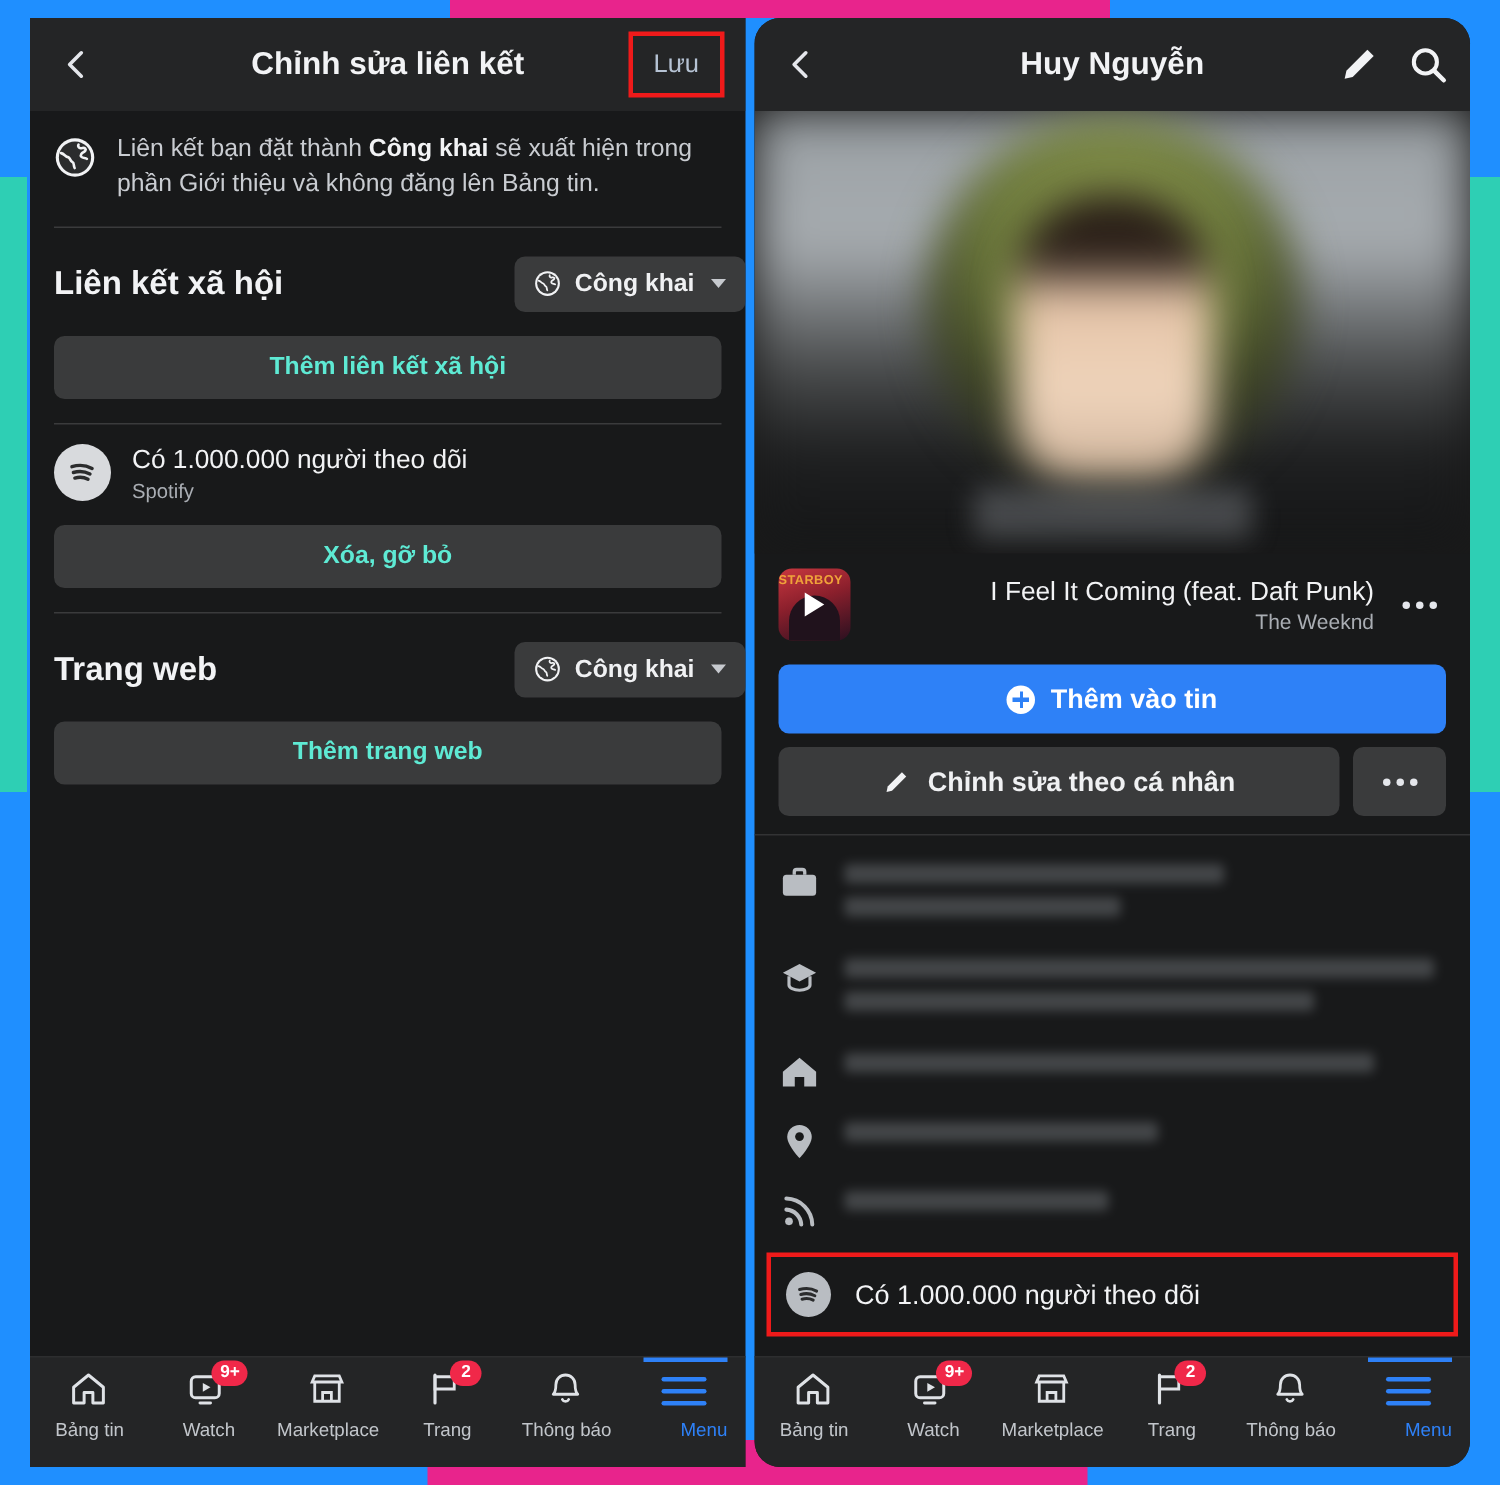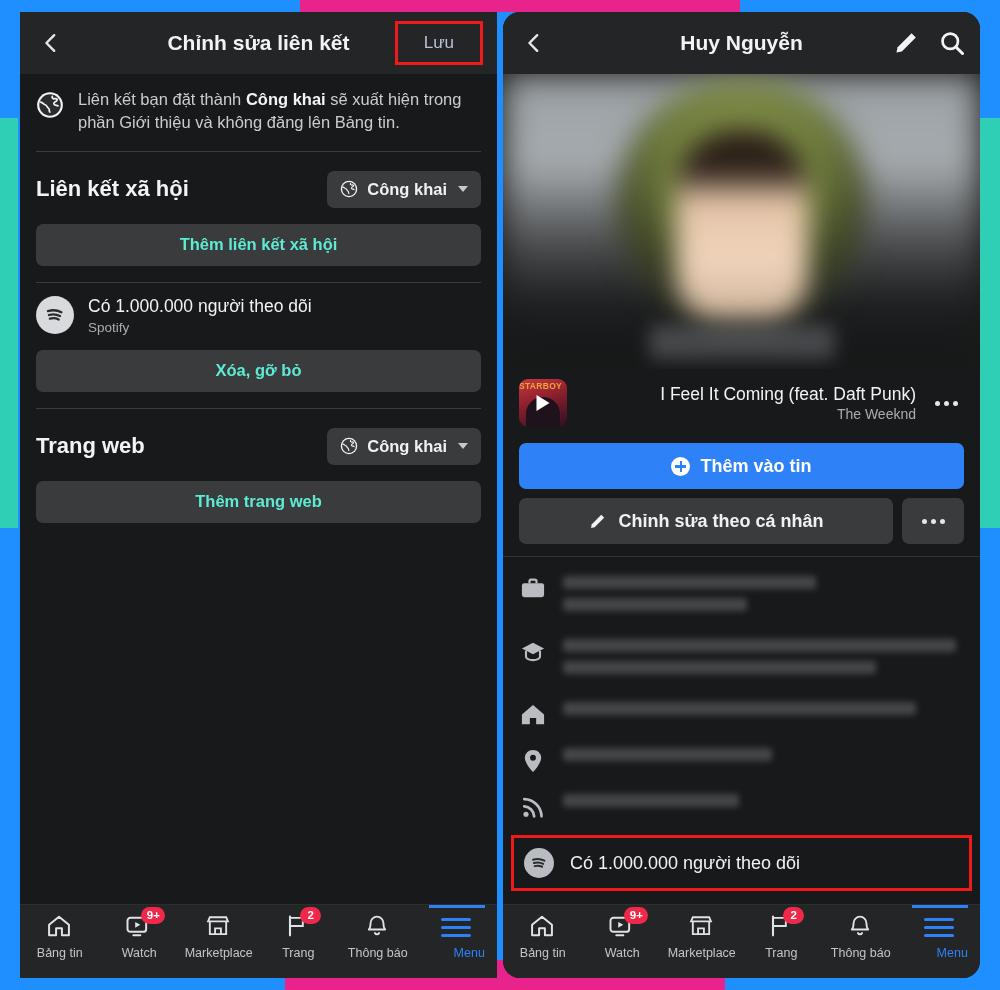--- a/index.html
+++ b/index.html
@@ -35,41 +35,41 @@
     width: 34px; height: 34px; display: flex; align-items: center; justify-content: center;
     font-size: 27px; color: #e4e6eb; font-weight: 700; line-height: 1;
   }
   .topbar-title {
     position: absolute; left: 0; right: 0; text-align: center;
     font-size: 21px; font-weight: 700; color: #f2f3f5; pointer-events: none;
   }
   .save-btn {
     margin-left: auto; position: relative; z-index: 3;
     font-size: 17px; color: #b6c3d4;
-    padding: 9px 26px; border: 3px solid #ef1a1a; background: #242526;
+    padding: 9px 14px; border: 3px solid #ef1a1a; background: #242526;
   }
   .topbar-actions { margin-left: auto; display: flex; align-items: center; gap: 18px; z-index: 3; }
   .ic-pencil, .ic-search { width: 28px; height: 28px; display: block; }
 
   
   .info-banner {
     display: flex; gap: 14px; padding: 14px 16px 16px 16px; align-items: flex-start;
   }
   .globe-badge {
     width: 28px; height: 28px; flex: 0 0 28px; margin-top: 3px;
   }
   .info-text { font-size: 16.5px; line-height: 1.42; color: #c9ccd1; }
   .info-text b { color: #f2f3f5; font-weight: 700; }
 
   .hr { height: 1px; background: #3a3b3c; margin: 0 16px; }
 
   
   .section-row {
     display: flex; align-items: center; justify-content: space-between;
-    padding: 19px 16px 16px 16px;
+    padding: 19px 0 16px 16px;
   }
   .section-title { font-size: 22px; font-weight: 700; color: #f2f3f5; }
   .privacy-pill {
     display: flex; align-items: center; gap: 9px;
     background: #3a3b3c; border-radius: 7px; padding: 9px 13px;
   }
   .privacy-pill .ptext { font-size: 16.5px; font-weight: 700; color: #f0f1f3; }
   .caret { width: 0; height: 0; border-left: 5.5px solid transparent; border-right: 5.5px solid transparent;
            border-top: 6.5px solid #c6c9ce; margin-left: 2px; }
 

